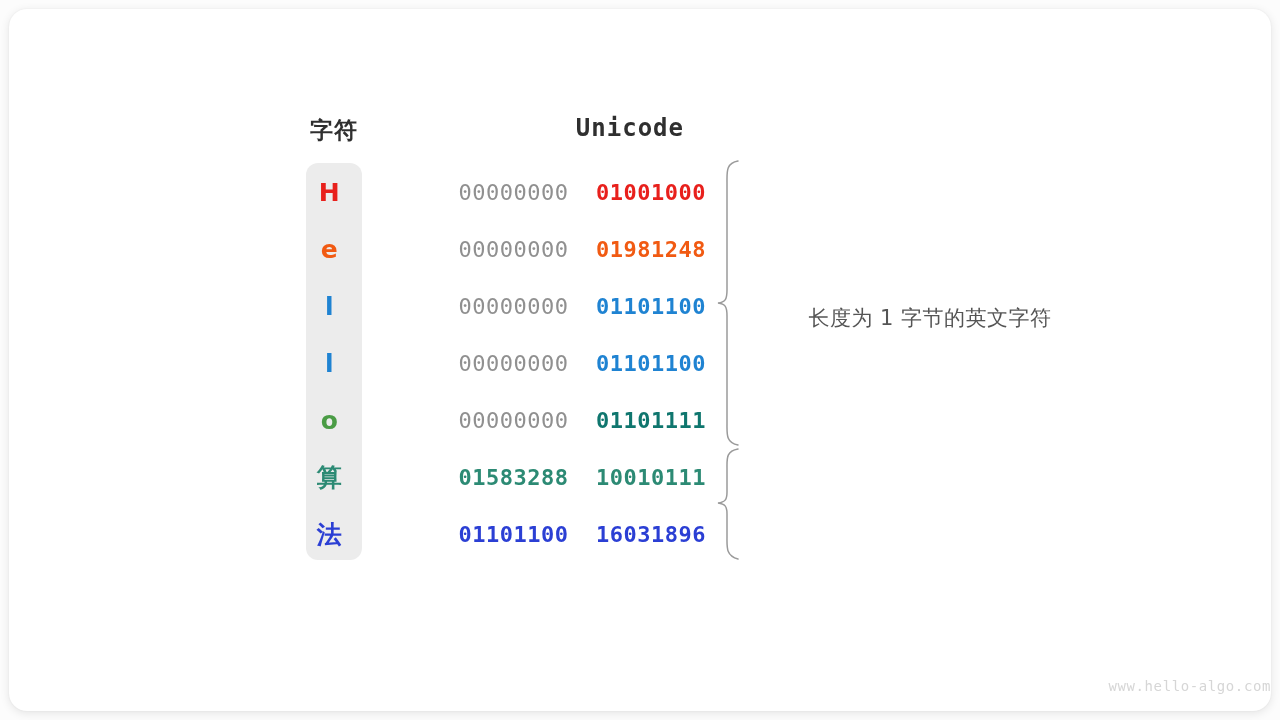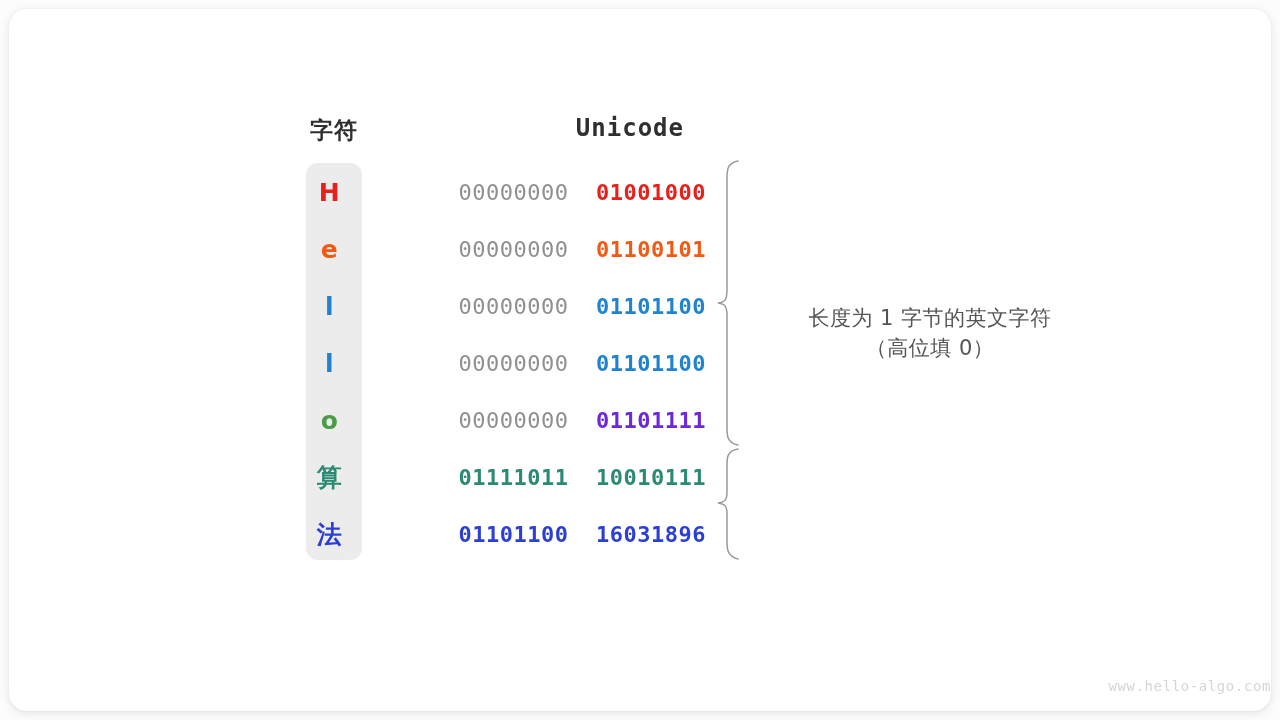--- a/index.html
+++ b/index.html
@@ -172,37 +172,37 @@
 
   <div class="char-col-bg"></div>
 
   <div class="rows" id="rows-host">
       <div class="row" style="top: 172px;">
         <div class="char-cell latin" style="color: rgb(232, 32, 28);">H</div>
         <div class="bits-cell"><span class="byte-hi" style="color: rgb(144, 144, 144);">00000000</span><span>  </span><span class="byte-lo" style="color: rgb(232, 32, 28);">01001000</span></div>
       </div>
       <div class="row" style="top: 229px;">
         <div class="char-cell latin" style="color: rgb(241, 90, 18);">e</div>
-        <div class="bits-cell"><span class="byte-hi" style="color: rgb(144, 144, 144);">00000000</span><span>  </span><span class="byte-lo" style="color: rgb(241, 90, 18);">01100101</span></div>
+        <div class="bits-cell"><span class="byte-hi" style="color: rgb(144, 144, 144);">00000000</span><span>  </span><span class="byte-lo" style="color: rgb(241, 90, 18);">01981248</span></div>
       </div>
       <div class="row" style="top: 286px;">
         <div class="char-cell latin" style="color: rgb(31, 131, 210);">l</div>
         <div class="bits-cell"><span class="byte-hi" style="color: rgb(144, 144, 144);">00000000</span><span>  </span><span class="byte-lo" style="color: rgb(31, 131, 210);">01101100</span></div>
       </div>
       <div class="row" style="top: 343px;">
         <div class="char-cell latin" style="color: rgb(31, 131, 210);">l</div>
         <div class="bits-cell"><span class="byte-hi" style="color: rgb(144, 144, 144);">00000000</span><span>  </span><span class="byte-lo" style="color: rgb(31, 131, 210);">01101100</span></div>
       </div>
       <div class="row" style="top: 400px;">
         <div class="char-cell latin" style="color: rgb(74, 156, 69);">o</div>
-        <div class="bits-cell"><span class="byte-hi" style="color: rgb(144, 144, 144);">00000000</span><span>  </span><span class="byte-lo" style="color: #6d28d9;">01101111</span></div>
+        <div class="bits-cell"><span class="byte-hi" style="color: rgb(144, 144, 144);">00000000</span><span>  </span><span class="byte-lo" style="color: #0f766e;">01101111</span></div>
       </div>
       <div class="row" style="top: 457px;">
         <div class="char-cell cjk" style="color: rgb(44, 138, 116);">算</div>
-        <div class="bits-cell"><span class="byte-hi filled" style="color: rgb(44, 138, 116);">01111011</span><span>  </span><span class="byte-lo" style="color: rgb(44, 138, 116); text-align: right;">10010111</span></div>
+        <div class="bits-cell"><span class="byte-hi filled" style="color: rgb(44, 138, 116);">01583288</span><span>  </span><span class="byte-lo" style="color: rgb(44, 138, 116); text-align: right;">10010111</span></div>
       </div>
       <div class="row" style="top: 514px;">
         <div class="char-cell cjk" style="color: rgb(43, 63, 212);">法</div>
         <div class="bits-cell"><span class="byte-hi filled" style="color: rgb(43, 63, 212);">01101100</span><span>  </span><span class="byte-lo" style="color: rgb(43, 63, 212);">16031896</span></div>
       </div>
     </div>
 
   <svg class="brace" style="left:716px; top:158px;" width="34" height="290" viewBox="0 0 34 290">
     <path d="M 22 3
              C 10 5, 11 14, 11 24
@@ -218,19 +218,18 @@
              C 10 5, 11 13, 11 22
              L 11 46
              C 11 54, 9 56, 2 57
              C 9 58, 11 60, 11 68
              L 11 92
              C 11 101, 10 110, 22 113" fill="none" stroke="#9a9a9a" stroke-width="1.5" stroke-linecap="round"></path>
   </svg>
 
   <div class="annot annot-one">
     <div class="line1">长度为 1 字节的英文字符</div>
-    <div class="line2">（高位填 0）</div>
   </div>
 
 
   <div class="watermark">www.hello-algo.com</div>
 
 </div>
 
 </body></html>

